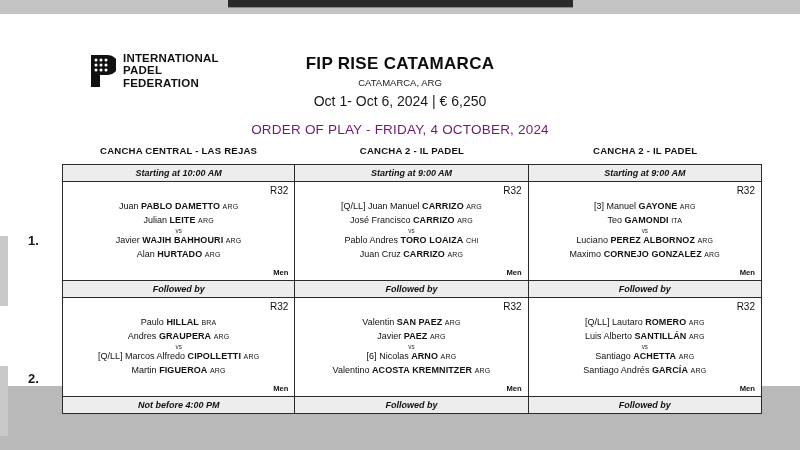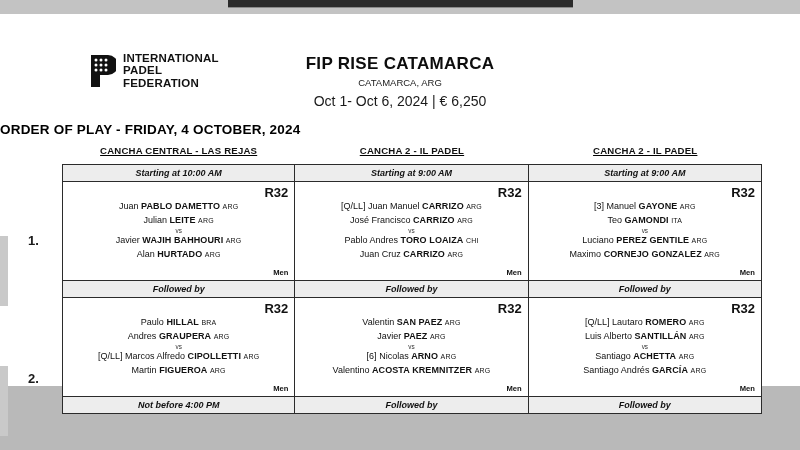--- a/index.html
+++ b/index.html
@@ -91,35 +91,35 @@
   .ev-dates {
     font-size: 14px;
     color: #1a1a1a;
     margin-top: 5px;
   }
   .order-title {
     position: absolute;
     left: 0;
     right: 0;
     top: 108px;
+    text-align: center;
     font-size: 13.5px;
-    font-weight: bold;
+    font-weight: normal;
     letter-spacing: 0.2px;
-    color: #000000;
+    color: #701a75;
   }
 
   
   .courts {
     position: absolute;
     top: 131px;
     left: 62px;
     width: 700px;
     display: flex;
     gap: 0;
-    text-decoration: underline;
   }
   .court-col {
     width: 233.3px;
     box-sizing: border-box;
   }
   .court-head {
     text-align: center;
     font-size: 9.6px;
     font-weight: bold;
     letter-spacing: 0.2px;
@@ -162,22 +162,22 @@
   .match-cell {
     position: relative;
     padding: 4px 6px 3px;
     height: 98px;
     box-sizing: border-box;
   }
   .round-tag {
     position: absolute;
     right: 6px;
     top: 3px;
-    font-size: 13px;
-    font-weight: bold;
+    font-size: 10px;
+    font-weight: normal;
     color: #111;
   }
   .gender-tag {
     position: absolute;
     right: 6px;
     bottom: 3px;
     font-size: 7.6px;
     font-weight: bold;
     color: #111;
   }
@@ -385,21 +385,21 @@
               <div class="pl">
                 <span></span>
                 <span>Teo</span>
                 <span class="sur">GAMONDI</span>
                 <span class="ctry">ITA</span>
               </div>
               <div class="vs">vs</div>
               <div class="pl">
                 <span></span>
                 <span>Luciano</span>
-                <span class="sur">PEREZ GENTILE</span>
+                <span class="sur">PEREZ ALBORNOZ</span>
                 <span class="ctry">ARG</span>
               </div>
               <div class="pl">
                 <span></span>
                 <span>Maximo</span>
                 <span class="sur">CORNEJO GONZALEZ</span>
                 <span class="ctry">ARG</span>
               </div>
             </div>
           </div>

